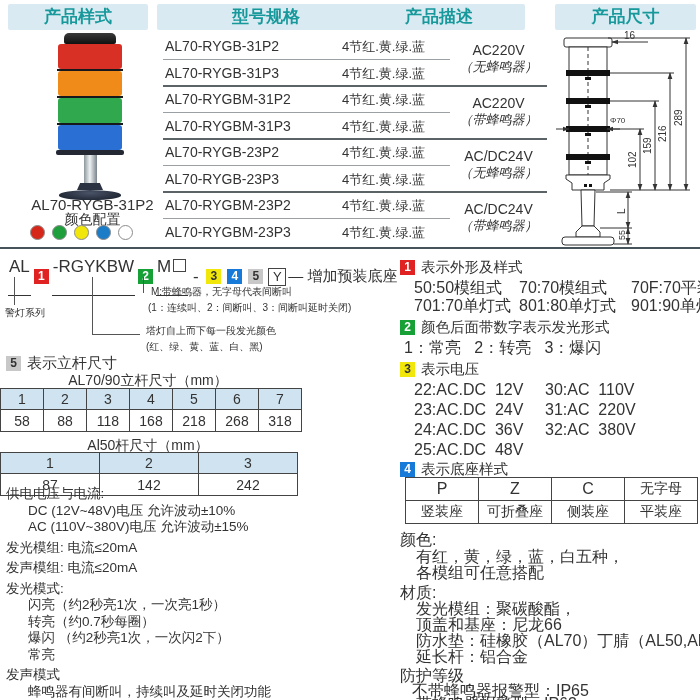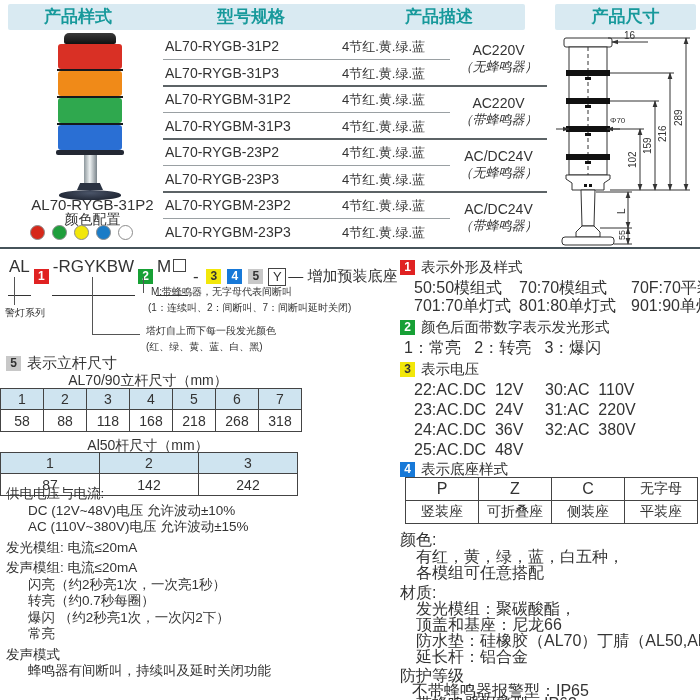--- a/index.html
+++ b/index.html
@@ -61,21 +61,21 @@
   .rsec-title{position:absolute;font-size:14.5px;white-space:nowrap;display:flex;align-items:center;gap:6px;}
   .rtext{position:absolute;font-size:16px;white-space:pre;}
   svg text{font-family:"Liberation Sans","DejaVu Sans",sans-serif;}
 </style>
 </head>
 <body>
 
 <div class="page">
 
   <div class="tab" style="left:8px;width:140px">产品样式</div>
-  <div class="tab" style="left:142px;width:218px">型号规格</div>
+  <div class="tab" style="left:157px;width:218px">型号规格</div>
   <div class="tab" style="left:353px;width:172px">产品描述</div>
   <div class="tab" style="left:555px;width:141px">产品尺寸</div>
 
   <div class="tower">
     <div class="cap"></div>
     <div class="mod" style="background-color: rgb(217, 48, 37);"></div>
     <div class="sep"></div>
     <div class="mod" style="background-color: rgb(240, 138, 24);"></div>
     <div class="sep"></div>
     <div class="mod" style="background-color: rgb(47, 168, 78);"></div>
@@ -214,21 +214,21 @@
   </div>
 
   <div class="lead" style="left:14px;top:277px;width:1px;height:28px"></div>
   <div class="note" style="left:5px;top:306px">警灯系列</div>
   <div class="lead" style="left:92px;top:277px;width:1px;height:57px"></div>
   <div class="lead" style="left:92px;top:334px;width:48px;height:1px"></div>
   <div class="note" style="left:146px;top:324px">塔灯自上而下每一段发光颜色</div>
   <div class="note" style="left:146px;top:340px">(红、绿、黄、蓝、白、黑)</div>
   <div class="lead" style="left:143px;top:277px;width:1px;height:16px"></div>
   <div class="note" style="left:151px;top:285px">M:带蜂鸣器，无字母代表间断叫</div>
-  <div class="note" style="left:148px;top:301px">(1：连续叫、2：间断叫、7：间断叫延时关闭)</div>
+  <div class="note" style="left:148px;top:301px">(1：连续叫、2：间断叫、3：间断叫延时关闭)</div>
 
   <div class="rsec-title" style="left:6px;top:354px;font-size:15px">
     <span class="nbox darktxt" style="margin: 0px; background-color: rgb(200, 200, 200);">5</span>
     <span>表示立杆尺寸</span>
   </div>
   <div class="ttl" style="left:0;top:372px;width:296px;text-align:center">AL70/90立杆尺寸（mm）</div>
   <table class="dim-table" style="top:388px">
     <tbody>
         <tr class="hd">
       <td style="width:42px">1</td>
@@ -265,20 +265,21 @@
     </tr>
   </tbody>
     </table>
 
   <div class="speclist">
     <div>供电电压与电流:</div>
     <div class="ind">DC (12V~48V)电压 允许波动±10%</div>
     <div class="ind">AC (110V~380V)电压 允许波动±15%</div>
     <div class="gap">发光模组: 电流≤20mA</div>
     <div class="gap">发声模组: 电流≤20mA</div>
+    <div class="gap">发光模式:</div>
     <div class="ind">闪亮（约2秒亮1次，一次亮1秒）</div>
     <div class="ind">转亮（约0.7秒每圈）</div>
     <div class="ind">爆闪 （约2秒亮1次，一次闪2下）</div>
     <div class="ind">常亮</div>
     <div class="gap">发声模式</div>
     <div class="ind">蜂鸣器有间断叫，持续叫及延时关闭功能</div>
 
   </div>
 
   <div class="rsec-title" style="left:400px;top:258px">

